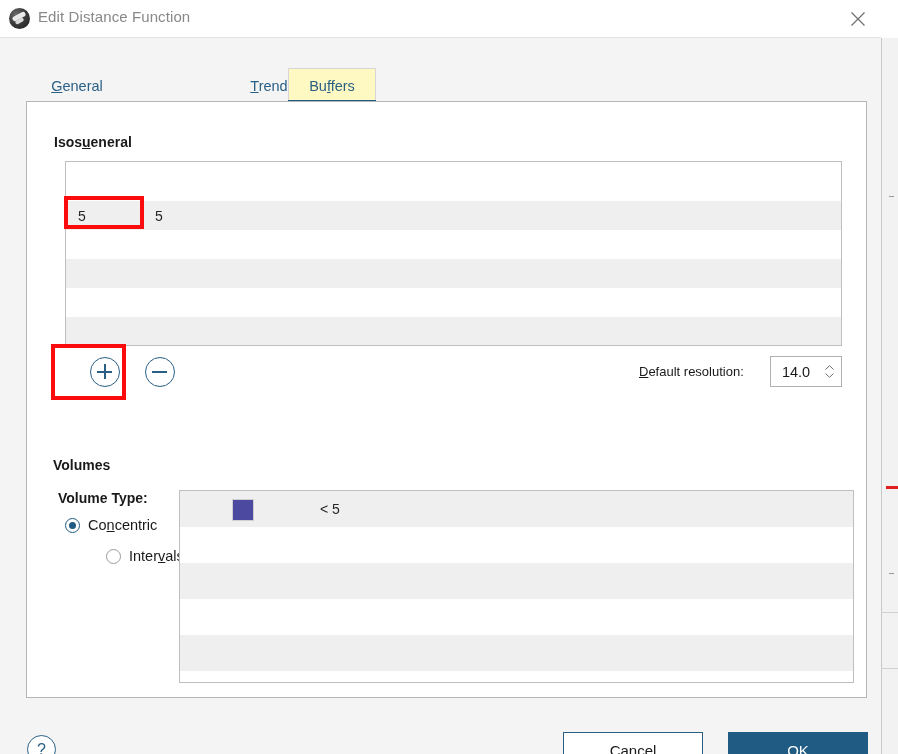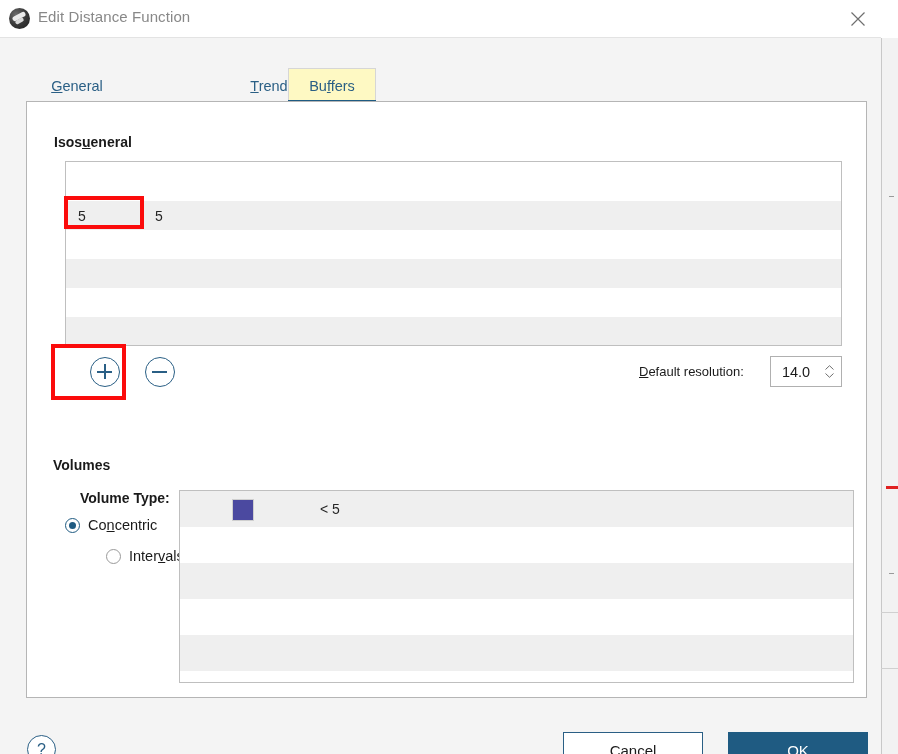--- a/index.html
+++ b/index.html
@@ -304,21 +304,21 @@
             <path d="M0.5 4.5 L4.5 0.7 L8.5 4.5" stroke="#6f6f6f" stroke-width="1" fill="none"></path>
           </svg>
           <svg width="9" height="5" viewBox="0 0 9 5">
             <path d="M0.5 0.5 L4.5 4.3 L8.5 0.5" stroke="#6f6f6f" stroke-width="1" fill="none"></path>
           </svg>
         </div>
       </div>
 
       <div class="section-title" style="left:26px; top:355px;">Volumes</div>
 
-      <div class="section-title" style="left:31px; top:388px;margin-left:22px;">Volume Type:</div>
+      <div class="section-title" style="left:31px; top:388px;">Volume Type:</div>
 
       <div class="radio-row" style="left:38px; top:415px;">
         <span class="radio checked"></span>
         <span><span>Co</span><u>n</u><span>centric</span></span>
       </div>
       <div class="radio-row" style="left:38px; top:446px;margin-left:41px;">
         <span class="radio"></span>
         <span><span>Inter</span><u>v</u><span>als</span></span>
       </div>
 

